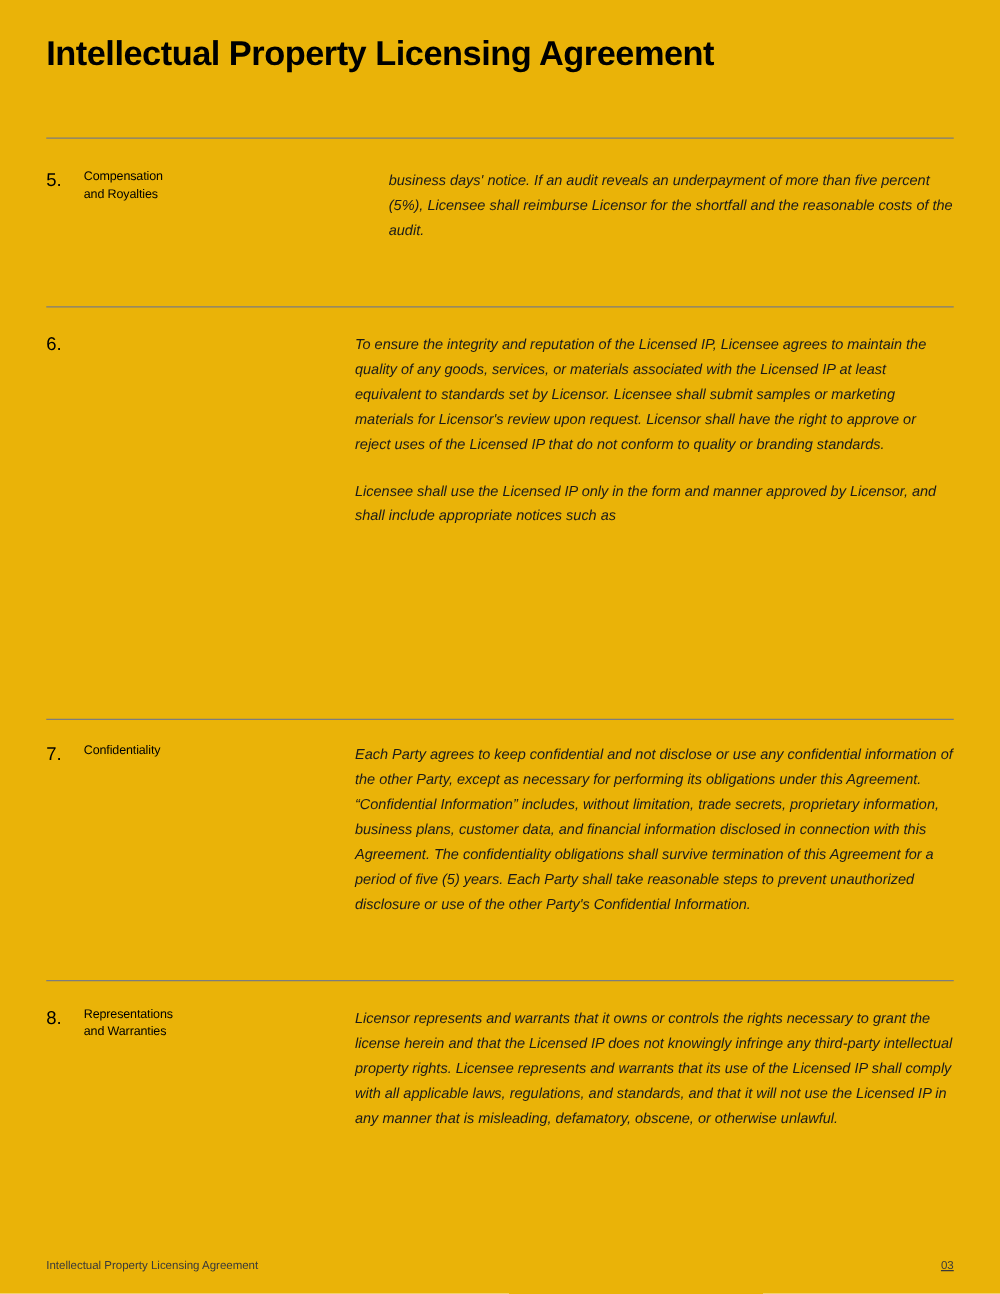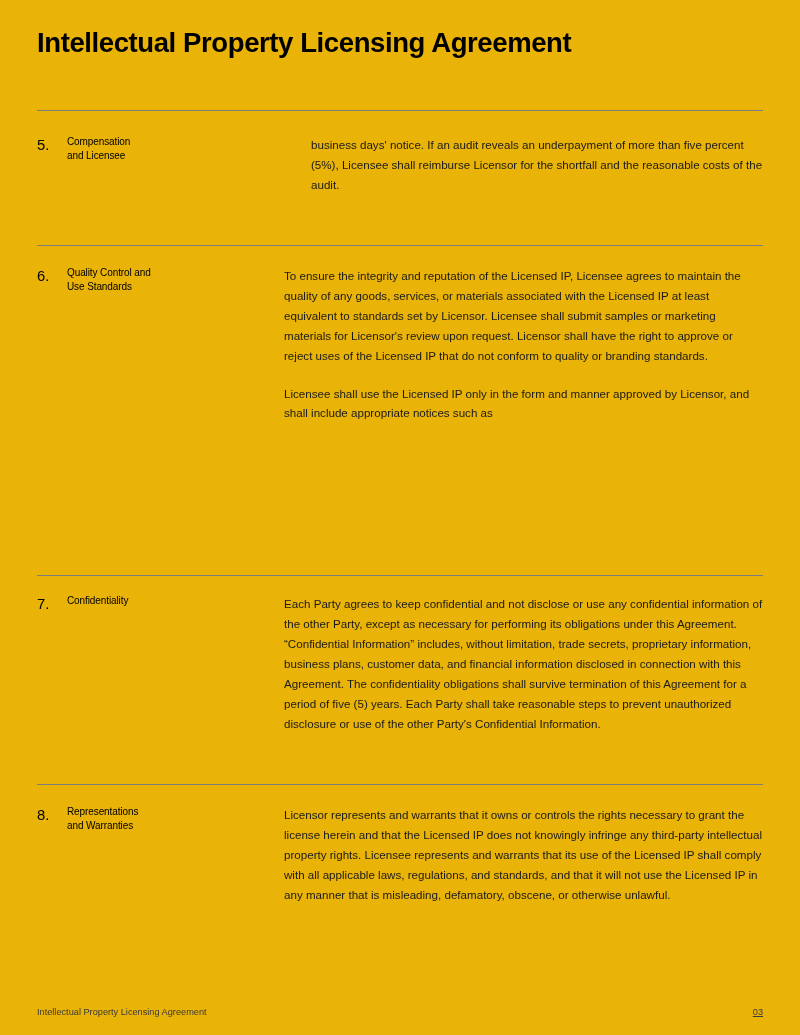--- a/index.html
+++ b/index.html
@@ -74,20 +74,21 @@
   .col-text {
     flex: 1 1 auto;
     box-sizing: border-box;
     color: #1a1a1a;
   }
   .col-text p {
     margin: 0 0 18px 0;
     font-size: 11.6px;
     line-height: 1.72;
     color: #1a1a1a;
+    font-style: italic;
   }
   .col-text p:last-child { margin-bottom: 0; }
 
   
   .sec-5 .divider { margin-bottom: 24px; }
   .sec-5 .col-text { padding-left: 27px; }
   .sec-5 .section-body-row { padding-bottom: 50px; }
 
   .sec-6 .divider { margin-bottom: 20px; }
   .sec-6 .section-body-row { padding-bottom: 152px; }
@@ -122,38 +123,34 @@
 
   <div class="sections">
 
     <div class="section sec-5">
       <div class="divider"></div>
       <div class="section-body-row">
         <div class="col-heading">
           <span class="sec-num">5.</span>
           <span class="sec-title">
             <span>Compensation</span><br>
-            <span>and Licensee</span>
+            <span>and Royalties</span>
           </span>
         </div>
         <div class="col-text">
           <p>business days' notice. If an audit reveals an underpayment of more than five percent (5%), Licensee shall reimburse Licensor for the shortfall and the reasonable costs of the audit.</p>
         </div>
       </div>
     </div>
 
     <div class="section sec-6">
       <div class="divider"></div>
       <div class="section-body-row">
         <div class="col-heading">
           <span class="sec-num">6.</span>
-          <span class="sec-title">
-            <span>Quality Control and</span><br>
-            <span>Use Standards</span>
-          </span>
         </div>
         <div class="col-text">
           <p>To ensure the integrity and reputation of the Licensed IP, Licensee agrees to maintain the quality of any goods, services, or materials associated with the Licensed IP at least equivalent to standards set by Licensor. Licensee shall submit samples or marketing materials for Licensor's review upon request. Licensor shall have the right to approve or reject uses of the Licensed IP that do not conform to quality or branding standards.</p>
           <p>Licensee shall use the Licensed IP only in the form and manner approved by Licensor, and shall include appropriate notices such as</p>
         </div>
       </div>
     </div>
 
     <div class="section sec-7">
       <div class="divider"></div>

